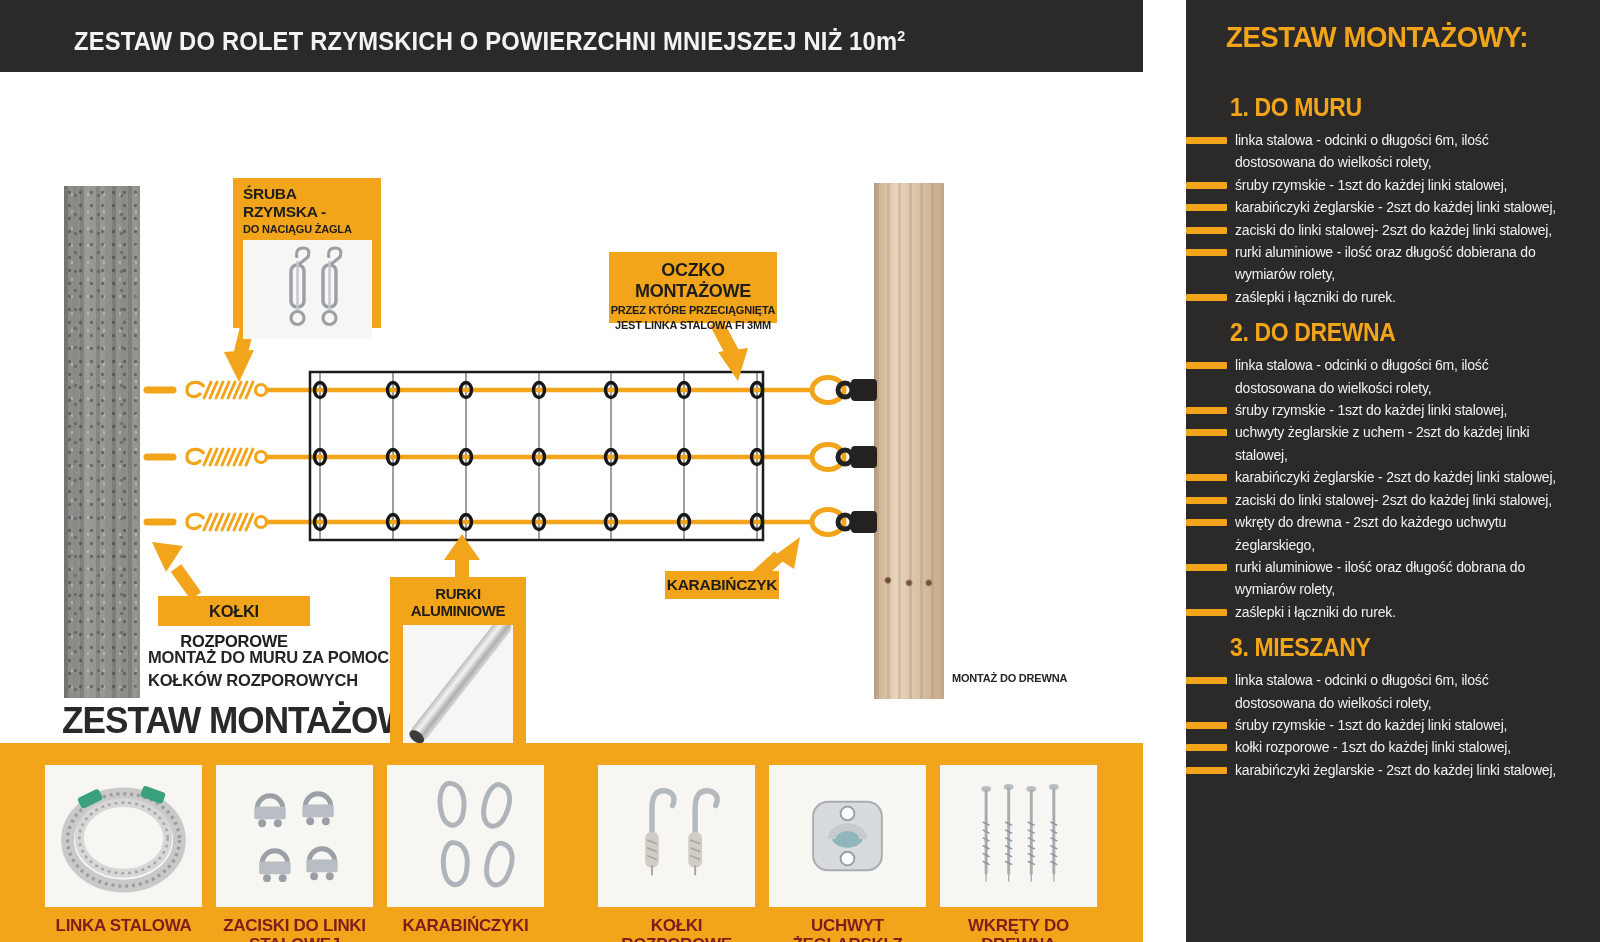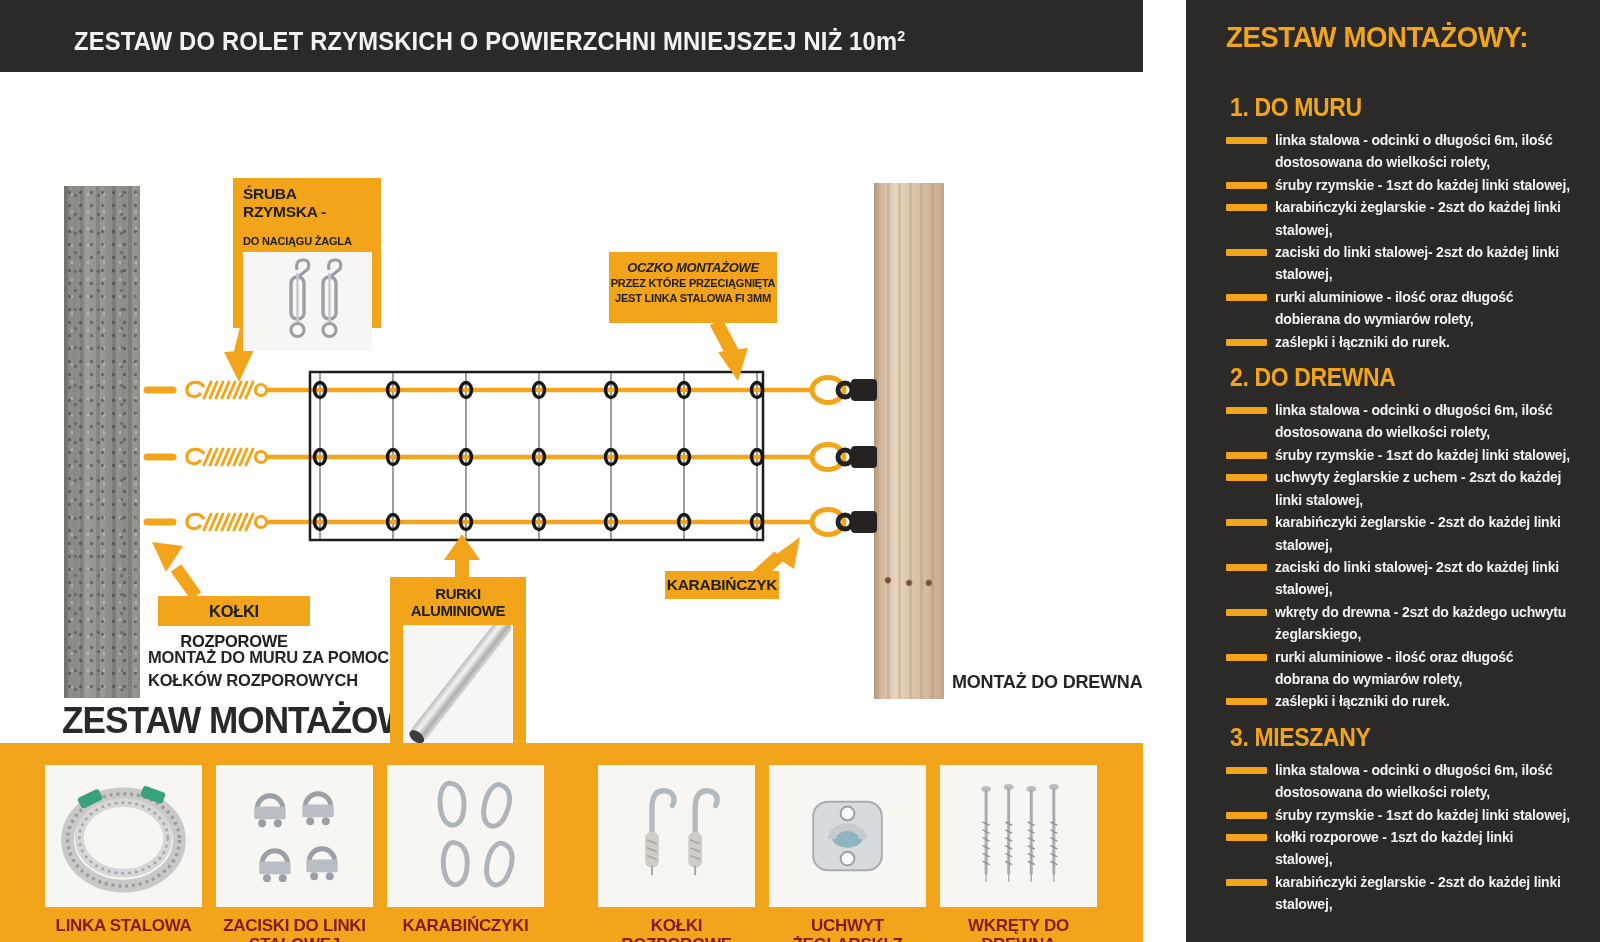--- a/index.html
+++ b/index.html
@@ -52,61 +52,61 @@
   .yl{stroke:var(--accent);fill:none;}
 
   
   .callout{position:absolute;background:var(--accent);color:var(--ink);z-index:4;}
   .callout .c-title{font-weight:bold;display:block;}
   .callout .c-sub{font-weight:bold;display:block;}
   .photo-inset{background:#F7F6F4;overflow:hidden;}
 
   .co-sruba{left:233px;top:178px;width:148px;height:150px;padding:7px 9px 0 10px;}
   .co-sruba .c-title{font-size:15.5px;letter-spacing:-.3px;}
-  .co-sruba .c-sub{font-size:11px;margin-top:14px;letter-spacing:-.2px;}
+  .co-sruba .c-sub{font-size:11px;margin-top:2px;letter-spacing:-.2px;}
   .co-sruba .photo-inset{margin-top:5px;width:129px;height:99px;}
 
   .co-oczko{left:609px;top:252px;width:168px;height:71px;text-align:center;padding-top:8px;}
-  .co-oczko .c-title{font-size:13px;letter-spacing:-.3px;font-style:italic;}
+  .co-oczko .c-title{font-size:18px;letter-spacing:-.3px;}
   .co-oczko .c-sub{font-size:11px;line-height:13px;margin-top:2px;letter-spacing:-.2px;}
 
   .co-kolki{left:158px;top:596px;width:152px;height:30px;line-height:30px;text-align:center;
             font-weight:bold;font-size:16.5px;letter-spacing:-.3px;}
   .co-karab{left:665px;top:571px;width:114px;height:28px;line-height:28px;text-align:center;
             font-weight:bold;font-size:15.5px;letter-spacing:-.3px;}
 
   .co-rurki{left:390px;top:577px;width:136px;height:168px;text-align:center;padding-top:8px;z-index:6;}
   .co-rurki .c-title{font-size:15px;letter-spacing:-.4px;}
   .co-rurki .photo-inset{margin:6px auto 0;width:110px;height:118px;}
 
   
   .caption{position:absolute;color:#262523;font-weight:bold;z-index:4;}
   .cap-mur{left:148px;top:646px;font-size:16.5px;line-height:23px;letter-spacing:-.2px;}
-  .cap-drewno{left:952px;top:672px;font-size:18px;letter-spacing:-.2px;text-align:center;}
+  .cap-drewno{left:952px;top:672px;font-size:11px;letter-spacing:-.2px;text-align:center;}
   .cap-zestaw{left:62px;top:700px;font-size:37px;letter-spacing:-1px;transform:scaleX(.95);transform-origin:left top;color:#2A2927;}
 
   
   .band{position:absolute;left:0;top:743px;width:1143px;height:199px;background:var(--accent);z-index:2;}
   .cards{position:absolute;left:45px;top:22px;display:flex;gap:14px;}
   .card{width:157px;}
   .card:nth-child(4){margin-left:40px;}
   .card .photo{width:157px;height:142px;background:#F7F6F3;}
   .card .p-label{margin-top:9px;text-align:center;font-weight:bold;font-size:17px;line-height:19px;
                  color:#7f1d1d;letter-spacing:-.3px;}
 
   
   .panel{position:absolute;left:1186px;top:0;width:457px;height:942px;background:var(--dark);color:#F2F1EF;}
   .panel-title{color:var(--accent);font-weight:bold;font-size:30px;letter-spacing:-.5px;
                margin:20px 0 0 40px;transform:scaleX(.92);transform-origin:left top;white-space:nowrap;}
   .sec h2{color:var(--accent);font-weight:bold;font-size:25px;letter-spacing:-.4px;
           margin:10px 0 7px 44px;transform:scaleX(.92);transform-origin:left top;white-space:nowrap;}
   .sec.first h2{margin-top:39px;}
   .sec ul{list-style:none;width:384px;margin-left:0;}
-  .sec li{position:relative;padding-left:49px;font-size:14px;font-weight:bold;
-          line-height:22.4px;letter-spacing:-.2px;margin-left:40px;}
+  .sec li{position:relative;padding-left:49px;font-size:14px;font-weight:normal;
+          line-height:22.4px;letter-spacing:-.2px;}
   .sec li::before{content:"";position:absolute;left:0;top:8px;width:41px;height:7px;
                   background:var(--accent);border-radius:1px;}
 </style>
 </head>
 <body>
 
 <div class="stage">
 
   <div class="left">
 

